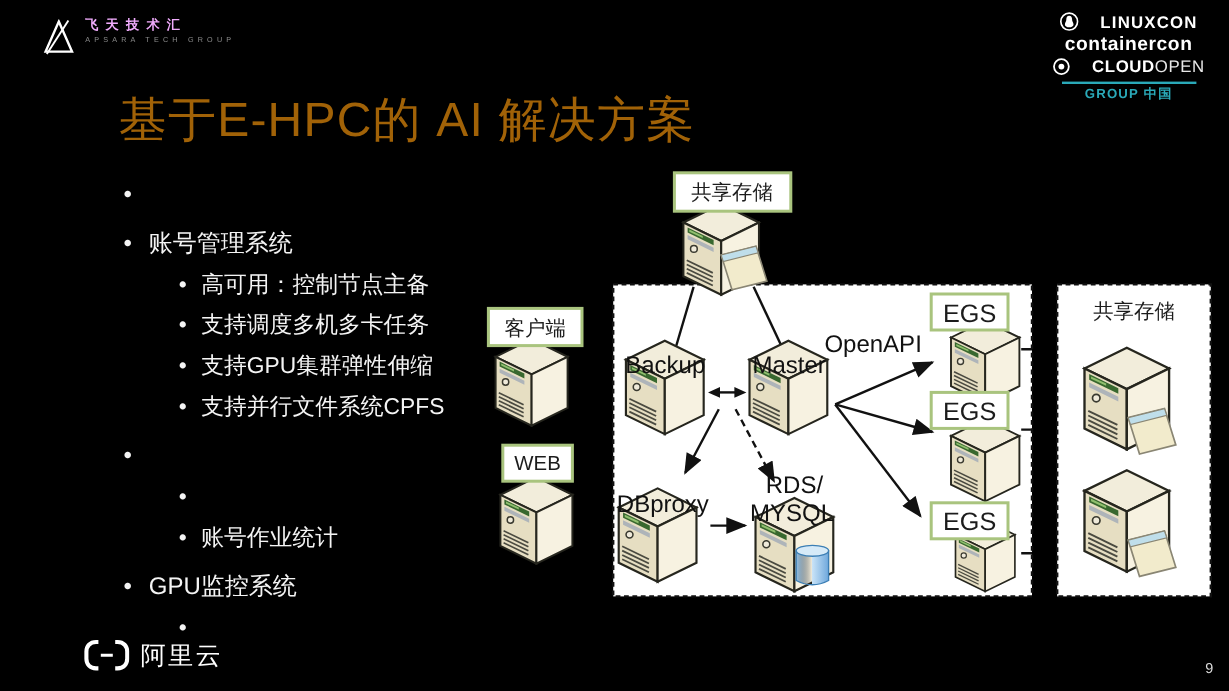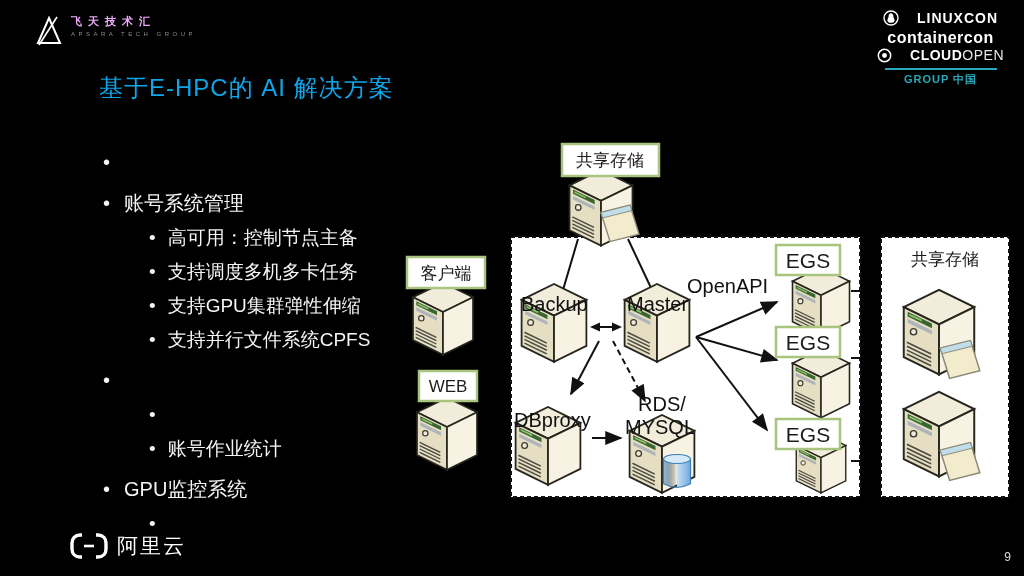--- a/index.html
+++ b/index.html
@@ -17,21 +17,21 @@
   .conf-row{display:flex;align-items:center;gap:18px;}
   .conf-linuxcon{font-size:14px;font-weight:bold;letter-spacing:1px;}
   .conf-containercon{font-size:16px;font-weight:bold;letter-spacing:.5px;margin-top:1px;}
   .conf-cloud{font-size:14px;letter-spacing:.5px;}
   .conf-cloud b{font-weight:bold;margin-top:24px;}
   .conf-cloud .light{font-weight:normal;color:#e8e8e8;}
   .conf-rule{width:112px;height:2px;background:#2AA9B8;margin:4px 0 3px 0;}
   .conf-region{font-size:11px;font-weight:bold;color:#2AA9B8;letter-spacing:1px;}
 
   
-  .title{position:absolute;left:99px;top:72px;font-size:24px;font-weight:400;color:#0ea5e9;letter-spacing:1px;}
+  .title{position:absolute;left:99px;top:72px;font-size:40px;font-weight:400;color:#a16207;letter-spacing:1px;}
 
   
   .bullets{position:absolute;left:103px;top:150px;width:330px;}
   .b1{display:flex;gap:14px;font-size:20px;color:#f4f4f4;margin-top:17px;line-height:24px;}
   .b1:first-child{margin-top:0;}
   .b2{display:flex;gap:12px;font-size:19px;color:#f4f4f4;margin-top:11px;margin-left:46px;line-height:23px;}
   .dot{line-height:inherit;}
 
   
   .diagram{position:absolute;left:398px;top:130px;}
@@ -87,21 +87,21 @@
   </div>
 
   <div class="title">基于E-HPC的 AI 解决方案</div>
 
   <div class="bullets">
     <div class="b1">
         <span class="dot">•</span>
       </div>
     <div class="b1">
         <span class="dot">•</span>
-        <span>账号系统管理</span>
+        <span>账号管理系统</span>
       </div>
     <div class="b2">
         <span class="dot">•</span>
         <span>高可用：控制节点主备</span>
       </div>
     <div class="b2">
         <span class="dot">•</span>
         <span>支持调度多机多卡任务</span>
       </div>
     <div class="b2">

